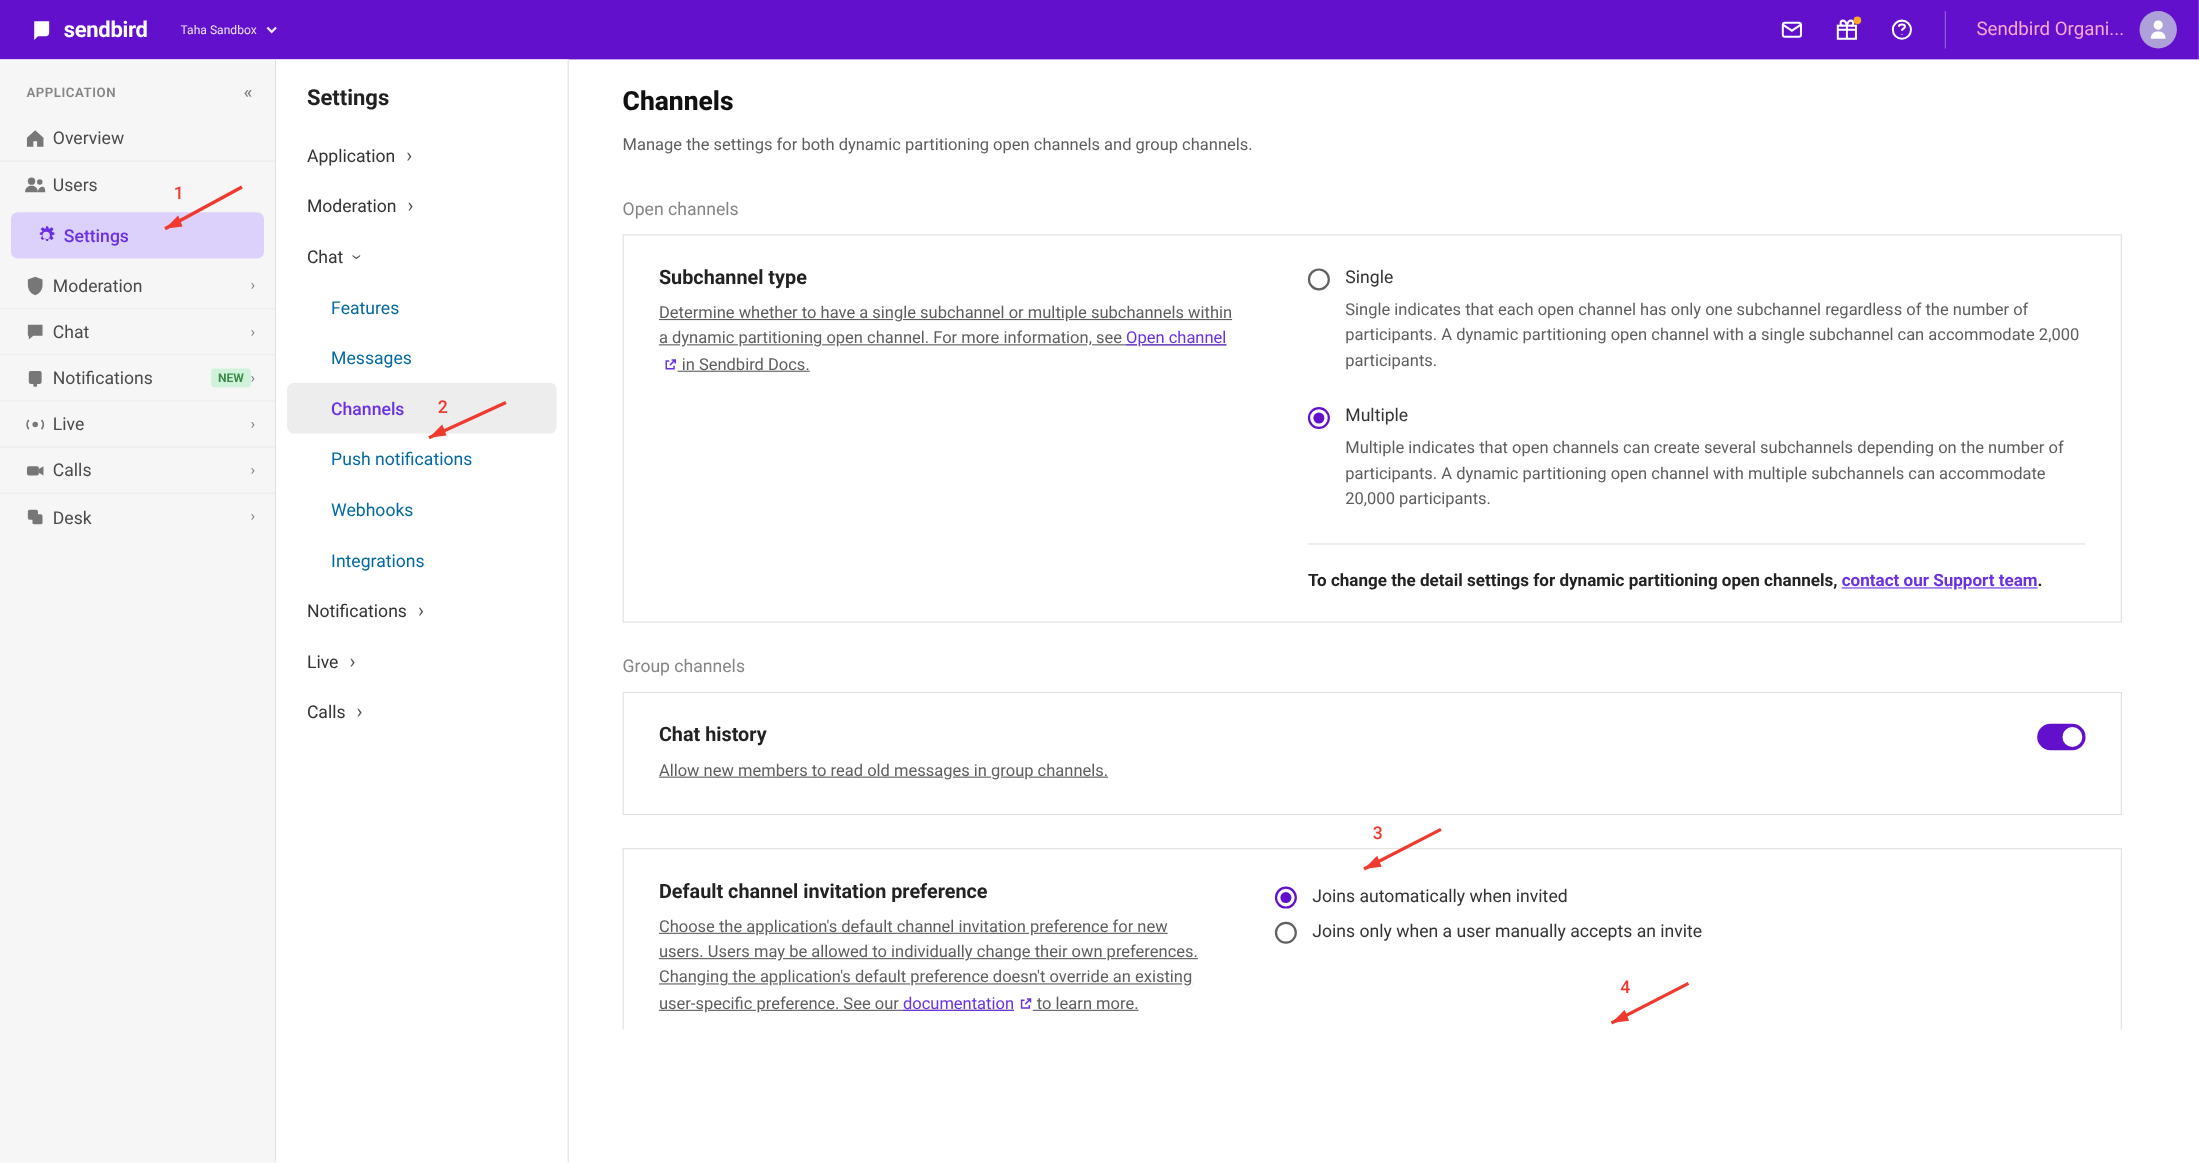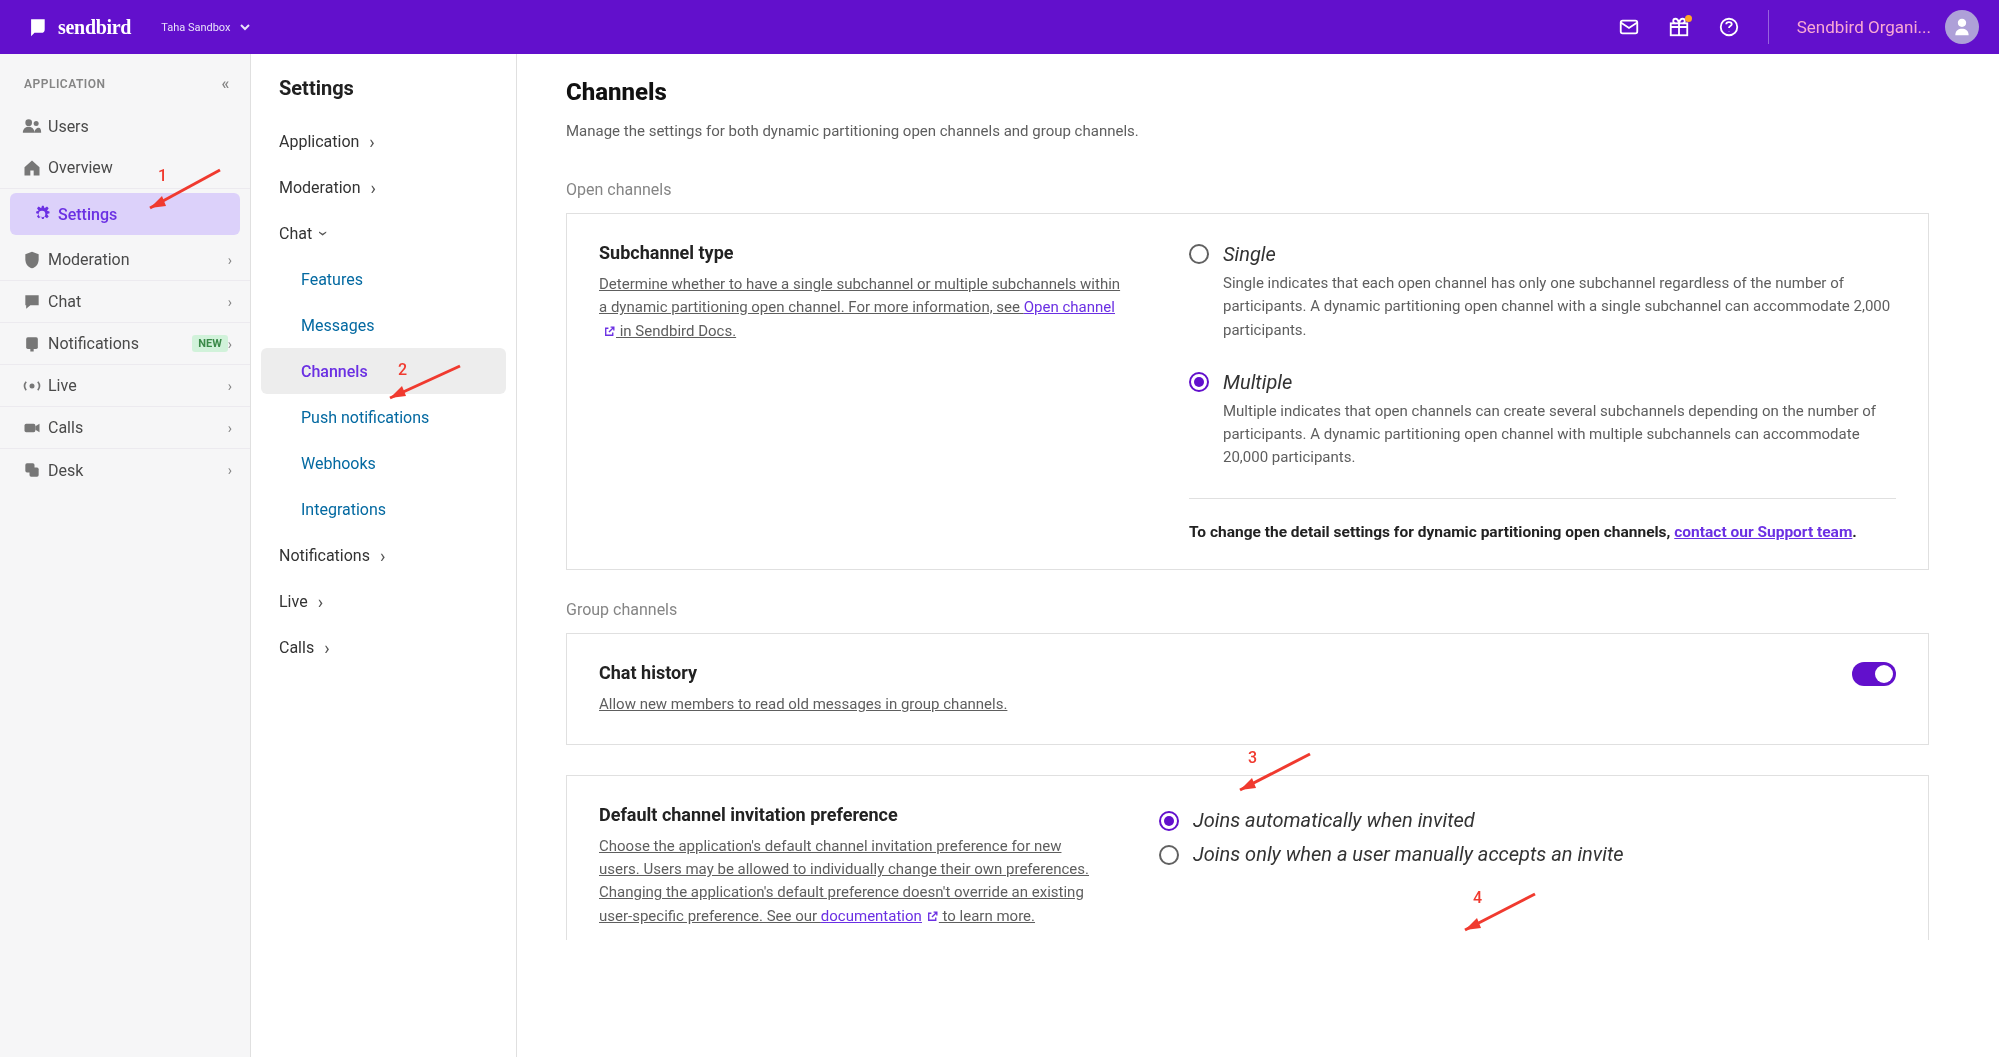--- a/index.html
+++ b/index.html
@@ -14,21 +14,21 @@
     --badge-green-bg: #d1f2da;
     --badge-green-text: #3b8a49;
     --red: #f03a2f;
   }
   * { box-sizing: border-box; }
   html, body { margin:0; padding:0; font-family: -apple-system, BlinkMacSystemFont, "Segoe UI", Roboto, Helvetica, Arial, sans-serif; font-size:14px; color:var(--text-dark); background:#fff; }
   body { width:1999px; height:1057px; overflow:hidden; }
 
   
   .topbar { background: var(--purple); height:54px; display:flex; align-items:center; padding:0 20px 0 26px; color:#fff; }
-  .brand { display:flex; align-items:center; gap:8px; font-weight:700; font-size:20px; letter-spacing:-.3px;font-family:Liberation Serif, serif;}
+  .brand { display:flex; align-items:center; gap:8px; font-weight:700; font-size:20px; letter-spacing:-.3px;}
   .brand svg { display:block; }
   .workspace { margin-left:30px; display:flex; align-items:center; gap:8px; color:#e9e1fa; font-size:11px; cursor:pointer;}
   .topbar-right { margin-left:auto; display:flex; align-items:center; gap:28px; }
   .icon-btn { position:relative; cursor:pointer; color:#fff; }
   .icon-btn svg { display:block; }
   .dot { position:absolute; top:-1px; right:-2px; width:7px; height:7px; background:#ffa726; border-radius:50%; }
   .org { display:flex; align-items:center; gap:14px; padding-left:28px; border-left:1px solid rgba(255,255,255,.35);}
   .org-name { color:#f9a8d4; font-size:17px; max-width:170px; white-space:nowrap; overflow:hidden; text-overflow:ellipsis;}
   .avatar { width:34px; height:34px; border-radius:50%; background:#aea0d8; display:flex; align-items:center; justify-content:center;}
   .avatar svg { fill:#fff; }
@@ -70,21 +70,21 @@
   .col-right { flex:1; }
   .card h3 { margin:0 0 10px 0; font-size:18px; font-weight:700; color:#222;}
   .card p { margin:0; color:var(--text-mid); line-height:1.55; font-size:15px;text-decoration:underline;}
   a.inline { color: var(--purple-text); text-decoration:underline;}
   .ext-icon { display:inline-block; vertical-align:-2px; margin-left:4px;}
   .radio-block { margin-bottom:28px; }
   .radio-row { display:flex; align-items:flex-start; gap:14px; margin-bottom:6px; }
   .radio { width:20px; height:20px; border:2px solid #616161; border-radius:50%; flex-shrink:0; cursor:pointer; margin-top:2px; position:relative;}
   .radio.sel { border-color: var(--purple); }
   .radio.sel::after { content:""; position:absolute; inset:3px; background:var(--purple); border-radius:50%;}
-  .radio-label { font-size:20px; color:#333;font-style:italic; }
+  .radio-label { font-size:16px; color:#333; }
   .radio-desc { margin-left:34px; color:var(--text-mid); font-size:15px; line-height:1.55;}
   .divider-line { border-top:1px solid var(--border); margin:10px 0 24px 0;}
   .notice { font-weight:700; font-size:15.5px; color:#222; }
   .toggle { width:44px; height:24px; background:var(--purple); border-radius:12px; position:relative; cursor:pointer;}
   .toggle .knob { position:absolute; right:3px; top:3px; width:18px; height:18px; background:#fff; border-radius:50%;}
   .row-between { display:flex; justify-content:space-between; align-items:flex-start; gap:60px;}
   .invitation-right { flex:1; padding-top:4px;}
   .inv-radio-row { display:flex; align-items:center; gap:14px; margin-bottom:10px;}
 
   
@@ -141,37 +141,37 @@
 </div>
 
 <div class="layout">
 
   <div class="sidebar1">
     <div class="sb1-head">
       <span>APPLICATION</span>
       <span class="chev-collapse">«</span>
     </div>
 
+    <div class="sb1-item">
+      <span class="ico">
+          <svg width="20" height="20" viewBox="0 0 24 24" fill="#777">
+            <path d="M3 11 L12 3 L21 11 V21 H14 V15 H10 V21 H3 Z"></path>
+          </svg>
+        </span>
+      <span class="lbl">Overview</span>
+    </div>
     <div class="sb1-item" style="border-bottom:none;">
       <span class="ico">
           <svg width="20" height="20" viewBox="0 0 24 24" fill="#777">
             <circle cx="8" cy="8" r="4"></circle>
             <circle cx="17" cy="9" r="3"></circle>
             <path d="M1 20 C1 15 5 13 8 13 C11 13 15 15 15 20 Z M15 20 C15 16 18 14 20 14 C22 14 23 16 23 20 Z"></path>
           </svg>
         </span>
       <span class="lbl">Users</span>
-    </div>
-    <div class="sb1-item">
-      <span class="ico">
-          <svg width="20" height="20" viewBox="0 0 24 24" fill="#777">
-            <path d="M3 11 L12 3 L21 11 V21 H14 V15 H10 V21 H3 Z"></path>
-          </svg>
-        </span>
-      <span class="lbl">Overview</span>
     </div>
     <div class="sb1-item active">
       <span class="ico">
           <svg width="20" height="20" viewBox="0 0 24 24" fill="#6b30e3">
             <path d="M12 8 A4 4 0 1 1 12 16 A4 4 0 1 1 12 8 M12 2 L14 2 L15 5 L18 3 L20 5 L18 8 L21 9 L21 11 L18 12 L20 15 L18 17 L15 15 L14 18 L12 18 L11 15 L8 17 L6 15 L8 12 L5 11 L5 9 L8 8 L6 5 L8 3 L11 5 Z" fill-rule="evenodd"></path>
           </svg>
         </span>
       <span class="lbl">Settings</span>
     </div>
     <div class="sb1-item">

